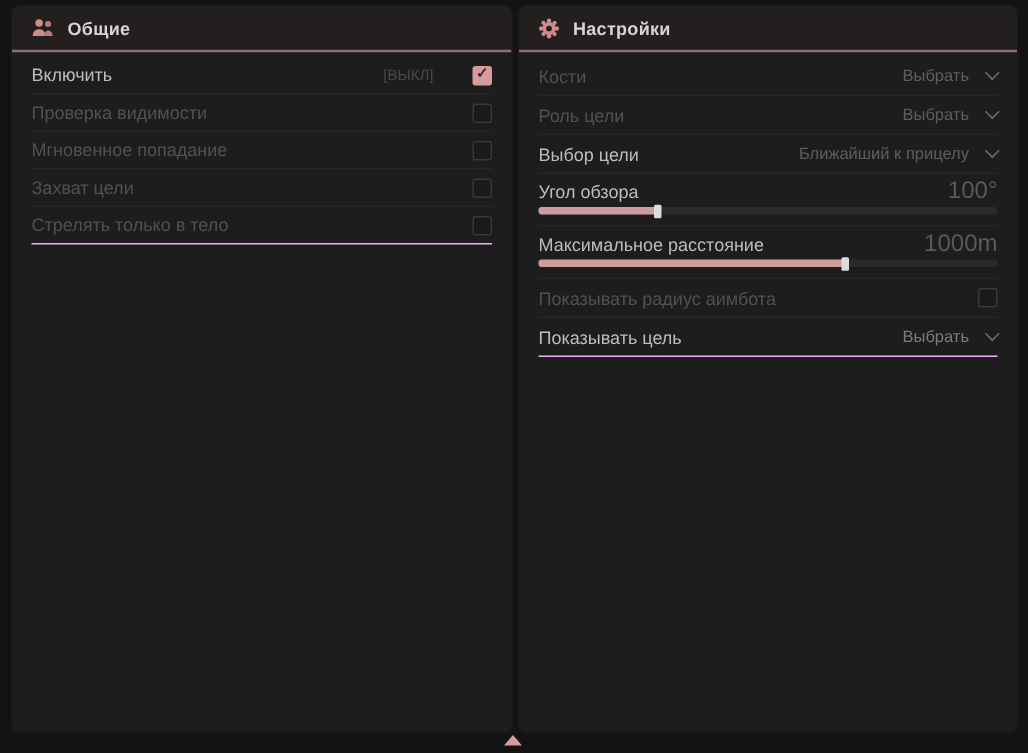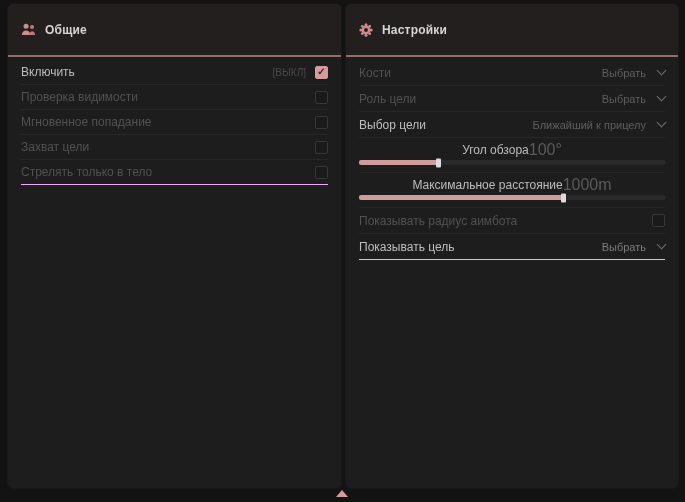--- a/index.html
+++ b/index.html
@@ -11,60 +11,60 @@
   }
   .panel{
     position:absolute;top:4px;height:484px;
     background:#1d1d1d;border-radius:5px;
     box-shadow:0 0 0 1px #181818;
   }
   .panel.left{left:8px;width:333px;}
   .panel.right{left:346px;width:332px;}
   .panel-header{
     height:27px;display:flex;align-items:center;gap:9px;
-    padding:12px 13px;background:#231f1f;
+    padding:1px 13px;background:#231f1f;
     border-bottom:2px solid #916d6d;
     border-radius:5px 5px 0 0;
   }
   .panel-title{
     color:#d6d6d6;font-size:12px;font-weight:bold;letter-spacing:.2px;
   }
   .hicon{display:flex;align-items:center;}
   .rows{padding:3px 0 0 0;}
   .row{
     display:flex;align-items:center;justify-content:space-between;
     margin:0 13px;height:24px;border-bottom:1px solid #272727;
   }
   .panel.right .row{height:25px;}
   .row:last-child{border-bottom:1px solid #f0abfc;}
   .lbl{font-size:12px;color:#515151;}
   .lbl.bright{color:#bdbdbd;}
   .right-side{display:flex;align-items:center;}
-  .hint{font-size:10px;color:#484848;margin-right:9px;}
+  .hint{font-size:10px;color:#484848;margin-right:26px;}
   .checkbox{
     width:13px;height:13px;border-radius:2px;
     border:1px solid #383838;background:#1a1a1a;
     display:flex;align-items:center;justify-content:center;
     box-sizing:border-box;
   }
   .checkbox.checked{background:#d69c9c;border-color:#d69c9c;}
   .checkbox .check{font-size:10px;line-height:1;color:#3a2424;font-weight:bold;}
   .dropdown{display:flex;align-items:center;gap:12px;cursor:default;}
   .dd-value{font-size:11px;color:#5e5e5e;margin-left:40px;}
   .dd-value.brighter{color:#7c7c7c;}
   .chev{
     width:6px;height:6px;border-right:1.6px solid #6e6e6e;border-bottom:1.6px solid #6e6e6e;
     transform:rotate(45deg);margin-top:-4px;
   }
   
   .slider-row{
     margin:0 13px;border-bottom:1px solid #272727;
     padding:4px 0 7px 0;
   }
-  .slider-top{display:flex;align-items:center;justify-content:center;height:15px;}
+  .slider-top{display:flex;align-items:center;justify-content:space-between;height:15px;}
   .slider-val{font-size:16px;color:#5a5a5a;}
   .slider-track{
     position:relative;height:5px;background:#2a2a2a;border-radius:2px;margin-top:3px;
   }
   .slider-fill{
     position:absolute;left:0;top:0;height:100%;background:#cf9c9c;border-radius:2px;
   }
   .slider-knob{
     position:absolute;right:-2px;top:50%;transform:translateY(-50%);
     width:5px;height:9px;background:#dcdcdc;border-radius:1px;

